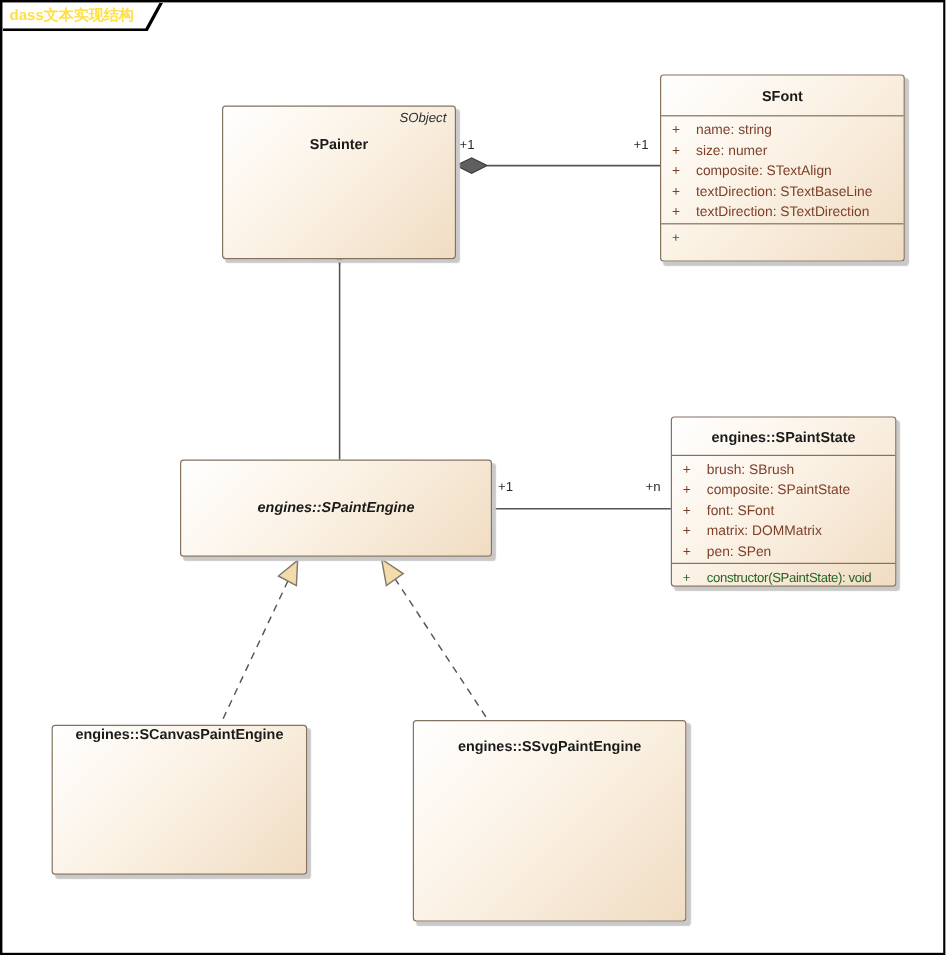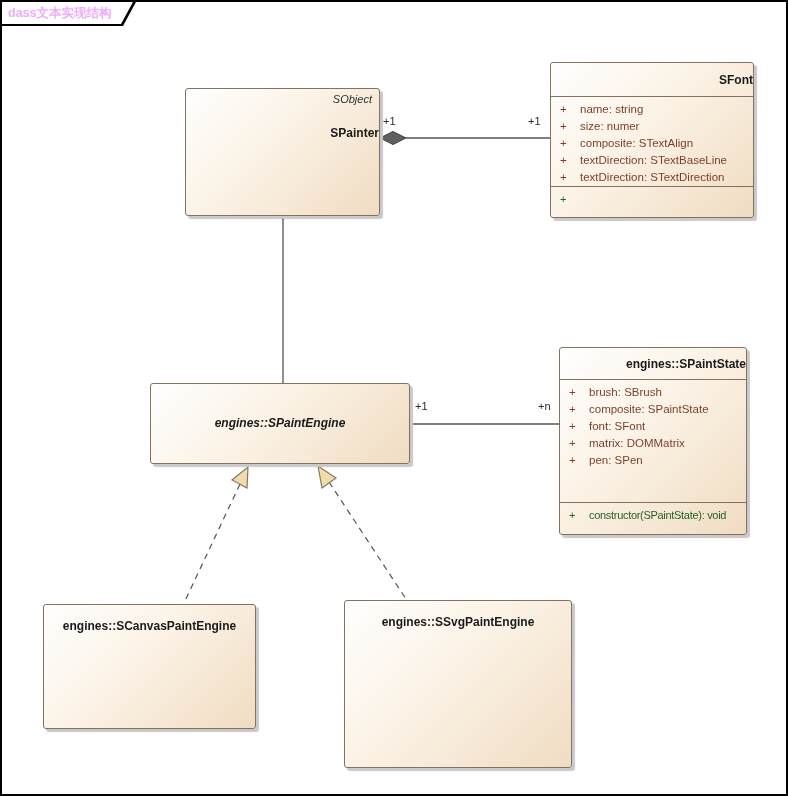--- a/index.html
+++ b/index.html
@@ -16,41 +16,41 @@
     background:#000;
     clip-path:polygon(0 0,100% 0,calc(100% - 13px) 100%,0 100%);
   }
   .tab-inner {
     position:absolute; top:0; left:0; width:131px; height:22px;
     background:#fff;
     clip-path:polygon(0 0,100% 0,calc(100% - 12px) 100%,0 100%);
   }
   .tab-label {
     position:absolute; top:0; left:6px; height:22px; line-height:23px;
-    font-size:12.5px; font-weight:bold; color:#f0abfc; white-space:nowrap;
+    font-size:12.5px; font-weight:bold; color:#fde047; white-space:nowrap;
   }
   
   .uml-class {
     position:absolute; box-sizing:border-box;
     background:linear-gradient(135deg,#ffffff 0%,#fbf2e5 45%,#f0dcc2 100%);
     border:1px solid #84715e; border-radius:3px;
     box-shadow:3px 3px 1px #c9c9c9;
     display:flex; flex-direction:column;
   }
   .cls-title {
     text-align:center; font-size:12px; font-weight:bold; color:#1a1a1a;
     white-space:nowrap;
   }
   .abstract .cls-title, .cls-title.abstract { font-style:italic; }
   .stereo {
     position:absolute; top:4px; right:7px;
     font-size:11px; font-style:italic; color:#2e2e2e;
   }
   .comp-title {
-    display:flex; align-items:center; justify-content:flex-end;
+    display:flex; align-items:center; justify-content:center;
     border-bottom:1px solid #84715e; flex:0 0 auto;
   }
   .comp-attrs { flex:1 1 auto; border-bottom:1px solid #84715e; padding-top:4px; }
   .comp-ops   { flex:0 0 auto; padding-top:4px; }
   .row { display:flex; height:17px; line-height:17px; font-size:11.5px; white-space:nowrap; }
   .row .vis { width:20px; margin-left:9px; flex:0 0 auto; }
   .attr-row { color:#7d3f2a; }
   .op-row   { color:#256325; font-size:11px; letter-spacing:-0.3px; }
   
   #connector-layer { position:absolute; top:0; left:0; pointer-events:none; }
@@ -90,21 +90,21 @@
     </g>
   </svg>
 
   <div class="tab-outer">
     <div class="tab-inner"></div>
     <div class="tab-label">dass文本实现结构</div>
   </div>
 
   <div class="uml-class" style="left:183px;top:86px;width:195px;height:128px;">
     <div class="stereo">SObject</div>
-    <div class="cls-title" style="margin-top:37px;text-align:right;">SPainter</div>
+    <div class="cls-title" style="margin-top:24px;">SPainter</div>
   </div>
 
   <div class="uml-class" style="left:548px;top:60px;width:204px;height:156px;">
     <div class="comp-title" style="height:33px;">
       <div class="cls-title">SFont</div>
     </div>
     <div class="comp-attrs">
       <div class="row attr-row">
         <span class="vis">+</span>
         <span class="txt">name: string</span>
@@ -126,21 +126,21 @@
         <span class="txt">textDirection: STextDirection</span>
         </div>
     </div>
     <div class="comp-ops" style="height:26px;">
       <div class="row op-row">
         <span class="vis">+</span>
         </div>
     </div>
   </div>
 
-  <div class="uml-class" style="left:557px;top:345px;width:188px;height:188px;">
+  <div class="uml-class" style="left:557px;top:345px;width:188px;height:142px;">
     <div class="comp-title" style="height:31px;">
       <div class="cls-title">engines::SPaintState</div>
     </div>
     <div class="comp-attrs">
       <div class="row attr-row">
         <span class="vis">+</span>
         <span class="txt">brush: SBrush</span>
         </div>
       <div class="row attr-row">
         <span class="vis">+</span>
@@ -165,21 +165,21 @@
         <span class="txt">constructor(SPaintState): void</span>
         </div>
     </div>
   </div>
 
   <div class="uml-class abstract" style="left:148px;top:381px;width:260px;height:81px;">
     <div class="cls-title" style="margin-top:32px;">engines::SPaintEngine</div>
   </div>
 
   <div class="uml-class" style="left:41px;top:602px;width:213px;height:125px;">
-    <div class="cls-title" style="margin-top:14px;">engines::SCanvasPaintEngine</div>
+    <div class="cls-title" style="">engines::SCanvasPaintEngine</div>
   </div>
 
   <div class="uml-class" style="left:342px;top:598px;width:228px;height:168px;">
     <div class="cls-title" style="margin-top:14px;">engines::SSvgPaintEngine</div>
   </div>
 
   <div class="mult-label" style="left:381px;top:113px;">+1</div>
   <div class="mult-label" style="left:526px;top:113px;">+1</div>
   <div class="mult-label" style="left:413px;top:398px;">+1</div>
   <div class="mult-label" style="left:536px;top:398px;">+n</div>

